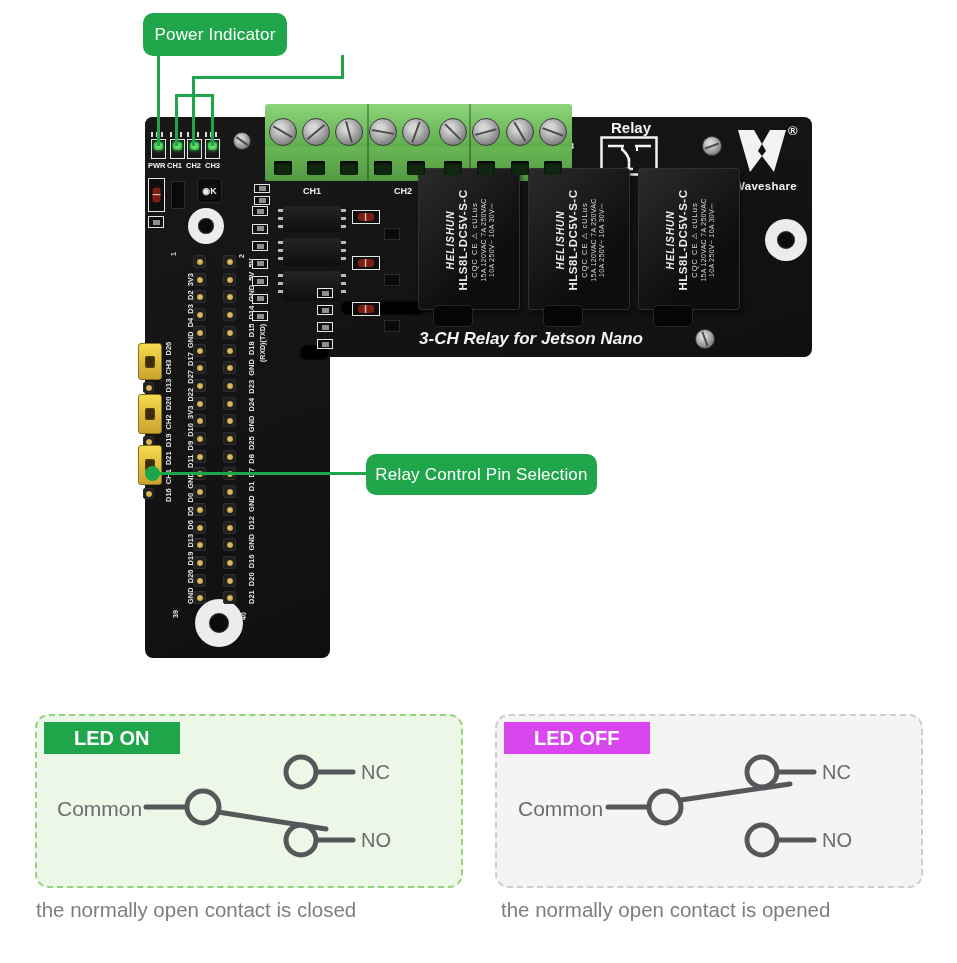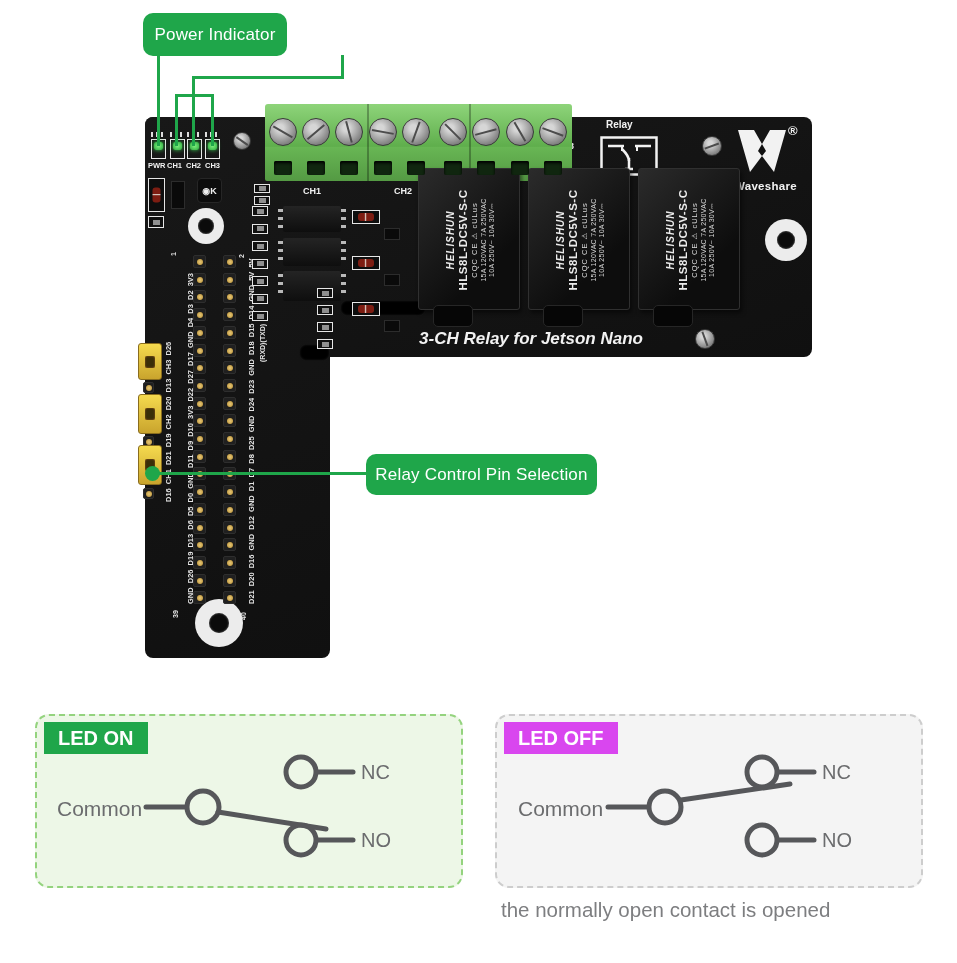--- a/index.html
+++ b/index.html
@@ -85,21 +85,21 @@
   .jumper i { width:10px; height:12px; border-radius:2px; background:#3a2e08;
               box-shadow:inset 0 0 2px #b06a28; }
   .kchip { position:absolute; left:197px; top:178px; width:25px; height:25px; background:#0c0c0c;
            border-radius:4px; z-index:8; color:#efefef; font-size:9px; font-weight:bold;
            display:flex; align-items:center; justify-content:center; border:1px solid #262626; }
 
   
   .panel { position:absolute; top:714px; width:428px; height:174px; border-radius:14px; z-index:4; }
   .panel.on  { background:#edf7e7; border:2px dashed #94d37e; }
   .panel.off { background:#f4f4f4; border:2px dashed #cdcdcd; }
-  .tab { position:absolute; left:7px; top:6px; height:32px; padding:0 14px; color:#fff;
+  .tab { position:absolute; left:7px; top:6px; height:32px; padding:0 30px; color:#fff;
          font-weight:bold; font-size:20px; display:flex; align-items:center; }
   .tab.on  { background:var(--green); }
   .tab.off { background:#d946ef; }
   .dlabel { position:absolute; color:#6b6c6e; font-size:20px; z-index:6; }
   .caption { position:absolute; color:#7d7e80; font-size:20.5px; line-height:24px; z-index:4; }
 </style>
 </head>
 <body>
 
 <div id="stage" style="--green:#1FA64A">
@@ -179,21 +179,21 @@
     </div>
 
   <div class="term">
     <div class="seam" style="left:102px;"></div>
     <div class="seam" style="left:204px;"></div>
   </div>
   <div class="silk" style="left:303px; top:186px; font-size:9px;">CH1</div>
   <div class="silk" style="left:394px; top:186px; font-size:9px;">CH2</div>
   <div class="silk" style="left:556px; top:141px; font-size:9px;">CH3</div>
 
-  <div class="silk" style="left:606px; top:119px; width:50px; font-size:10px;">Relay</div>
+  <div class="silk" style="left:606px; top:119px; width:50px; text-align:center; font-size:15px;">Relay</div>
   <svg class="abs" style="left:600px; top:136px; z-index:8;" width="58" height="40" viewBox="0 0 58 40">
     <rect x="1.5" y="1.5" width="55" height="37" fill="none" stroke="#f2f2f2" stroke-width="2.5"></rect>
     <line x1="8" y1="10" x2="24" y2="10" stroke="#f2f2f2" stroke-width="2.5"></line>
     <line x1="22" y1="10" x2="22" y2="15" stroke="#f2f2f2" stroke-width="2"></line>
     <line x1="35" y1="10" x2="51" y2="10" stroke="#f2f2f2" stroke-width="2.5"></line>
     <line x1="37" y1="10" x2="37" y2="15" stroke="#f2f2f2" stroke-width="2"></line>
     <path d="M22 13 Q29 20 29 25" fill="none" stroke="#f2f2f2" stroke-width="2.5"></path>
     <line x1="29" y1="22" x2="29" y2="33" stroke="#f2f2f2" stroke-width="2.5"></line>
     <line x1="25" y1="33" x2="33" y2="33" stroke="#f2f2f2" stroke-width="2.5"></line>
   </svg>
@@ -313,20 +313,21 @@
         <line x1="281" y1="124" x2="317" y2="124"></line>
         <line x1="184" y1="84" x2="293" y2="68"></line>
       </g>
     </svg>
     <div class="dlabel" style="left:21px; top:81px; font-size:21px;">Common</div>
     <div class="dlabel" style="left:325px; top:45px;">NC</div>
     <div class="dlabel" style="left:325px; top:113px;">NO</div>
   </div>
 
   <div class="caption" style="left:36px; top:898px;">
+    <div>the normally open contact is closed</div>
   </div>
   <div class="caption" style="left:501px; top:898px;">
     <div>the normally open contact is opened</div>
   </div>
 
 <div class="screw" style="left:269px; top:118px; width:28px; height:28px; z-index:10;">
       <i style="transform:translate(-50%,-50%) rotate(30deg)"></i>
     </div>
     <div class="thole" style="left:274px; top:161px; z-index:10;"></div>
     <div class="screw" style="left:302px; top:118px; width:28px; height:28px; z-index:10;">

